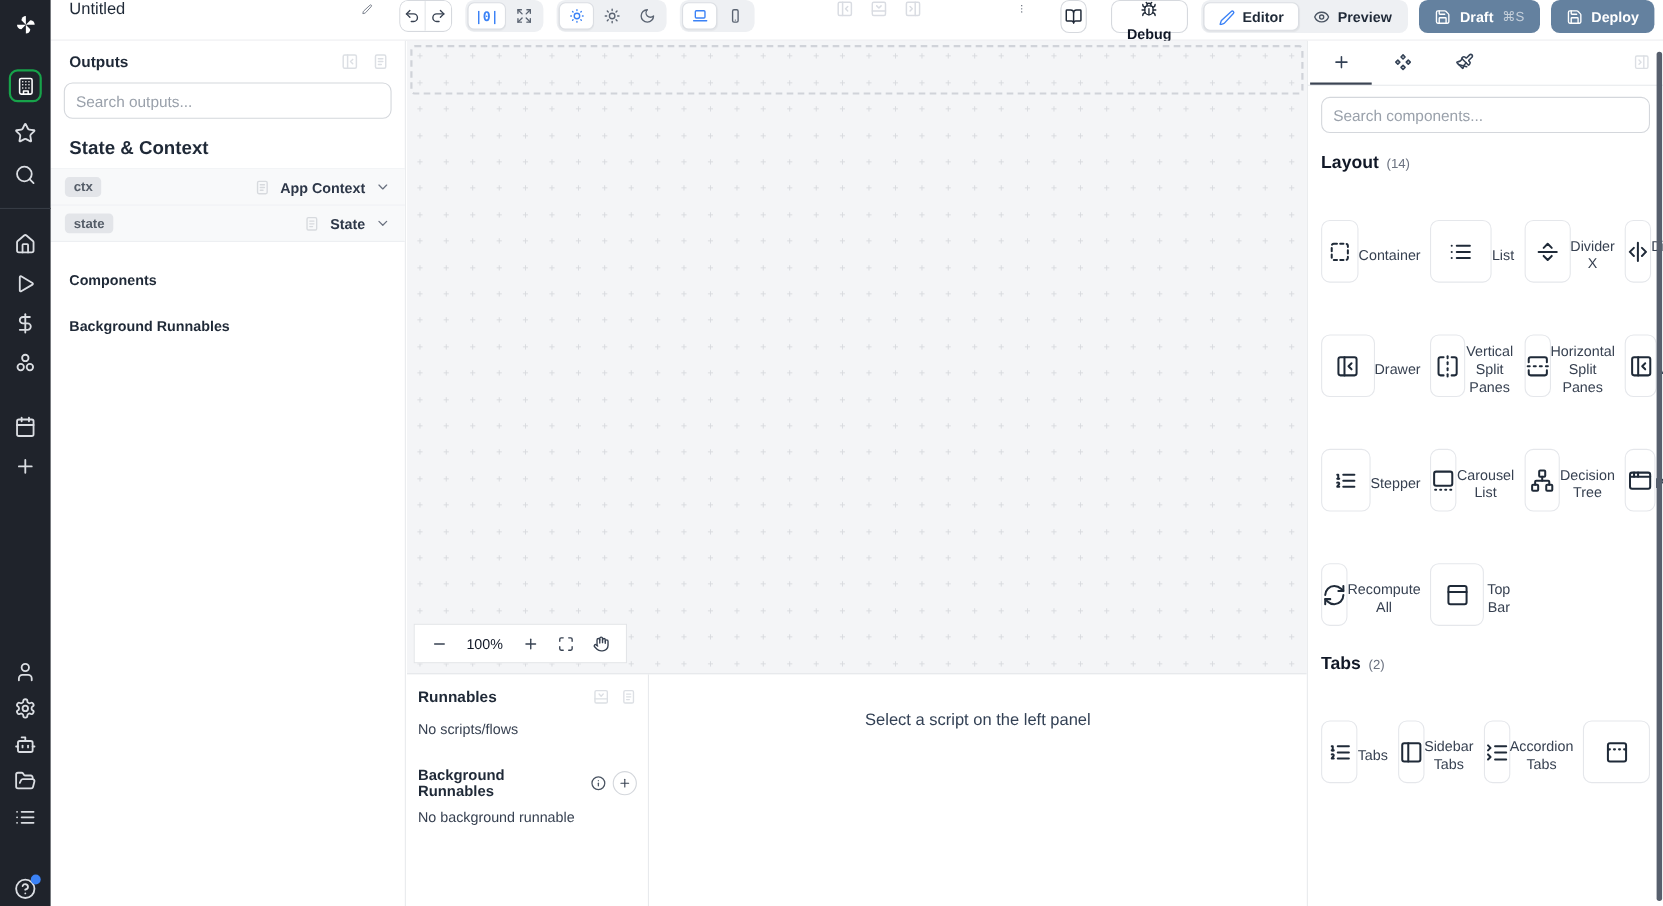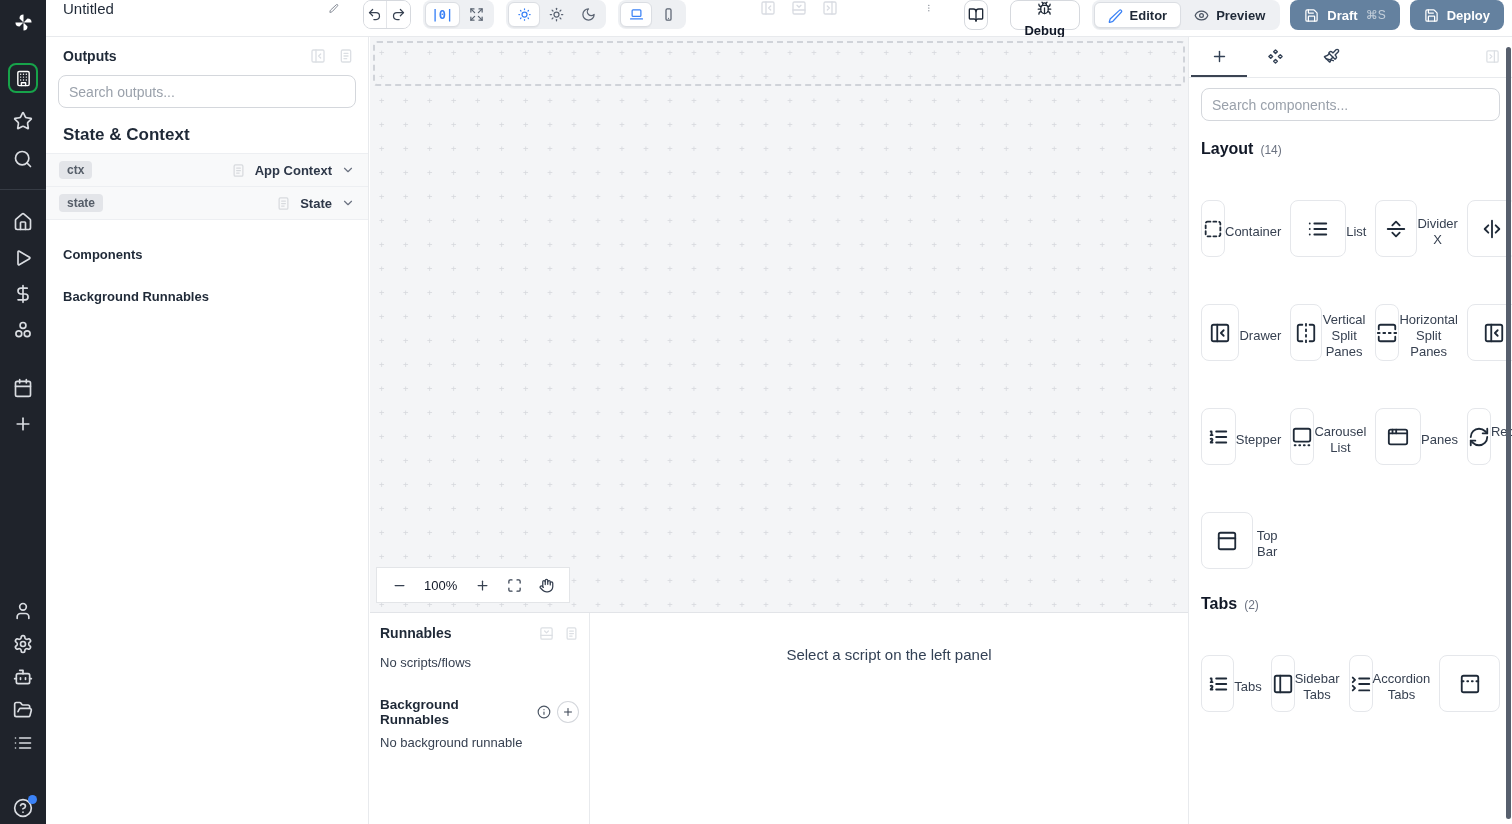--- a/index.html
+++ b/index.html
@@ -855,20 +855,34 @@
                 <path d="M19 21h1"></path>
               </svg>
             </span>
           </div>
           <div class="comp-label">Carousel List</div>
         </div>
         <div class="comp-item">
           <div class="comp-card">
             <span class="ic">
               <svg viewBox="0 0 24 24" fill="none" stroke="currentColor" stroke-width="2" stroke-linecap="round" stroke-linejoin="round">
+                <rect x="16" y="16" width="6" height="6" rx="1"></rect>
+                <rect x="2" y="16" width="6" height="6" rx="1"></rect>
+                <rect x="9" y="2" width="6" height="6" rx="1"></rect>
+                <path d="M5 16v-3a1 1 0 0 1 1-1h12a1 1 0 0 1 1 1v3"></path>
+                <path d="M12 12V8"></path>
+              </svg>
+            </span>
+          </div>
+          <div class="comp-label">Decision Tree</div>
+        </div>
+        <div class="comp-item">
+          <div class="comp-card">
+            <span class="ic">
+              <svg viewBox="0 0 24 24" fill="none" stroke="currentColor" stroke-width="2" stroke-linecap="round" stroke-linejoin="round">
                 <rect x="2" y="4" width="20" height="16" rx="2"></rect>
                 <path d="M10 4v4"></path>
                 <path d="M2 8h20"></path>
                 <path d="M6 4v4"></path>
               </svg>
             </span>
           </div>
           <div class="comp-label">Panes</div>
         </div>
         <div class="comp-item">

